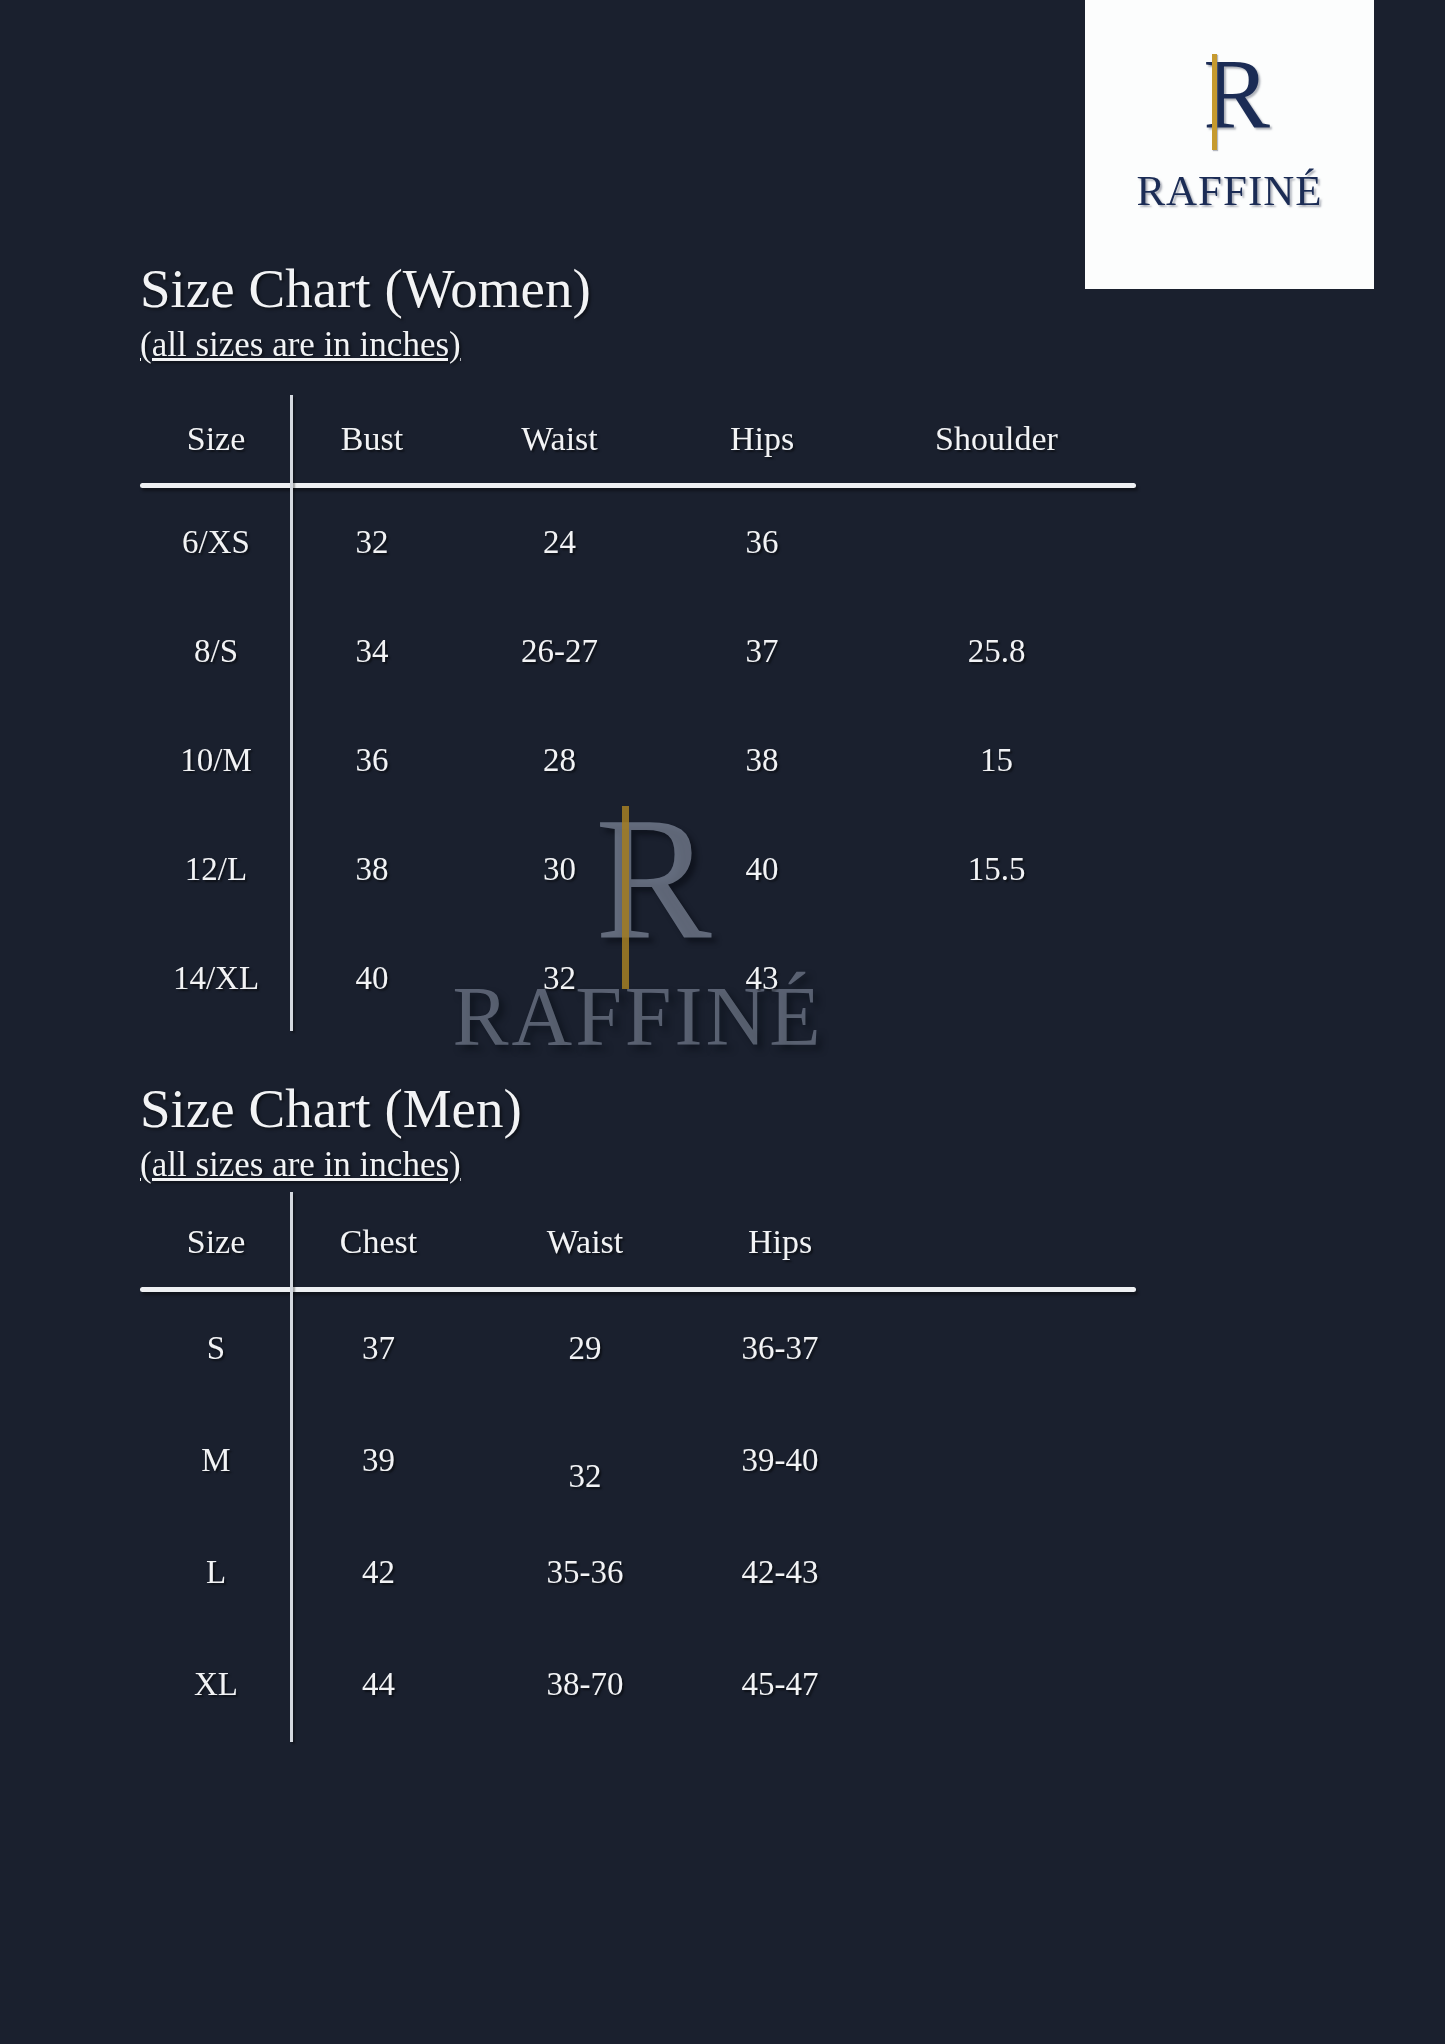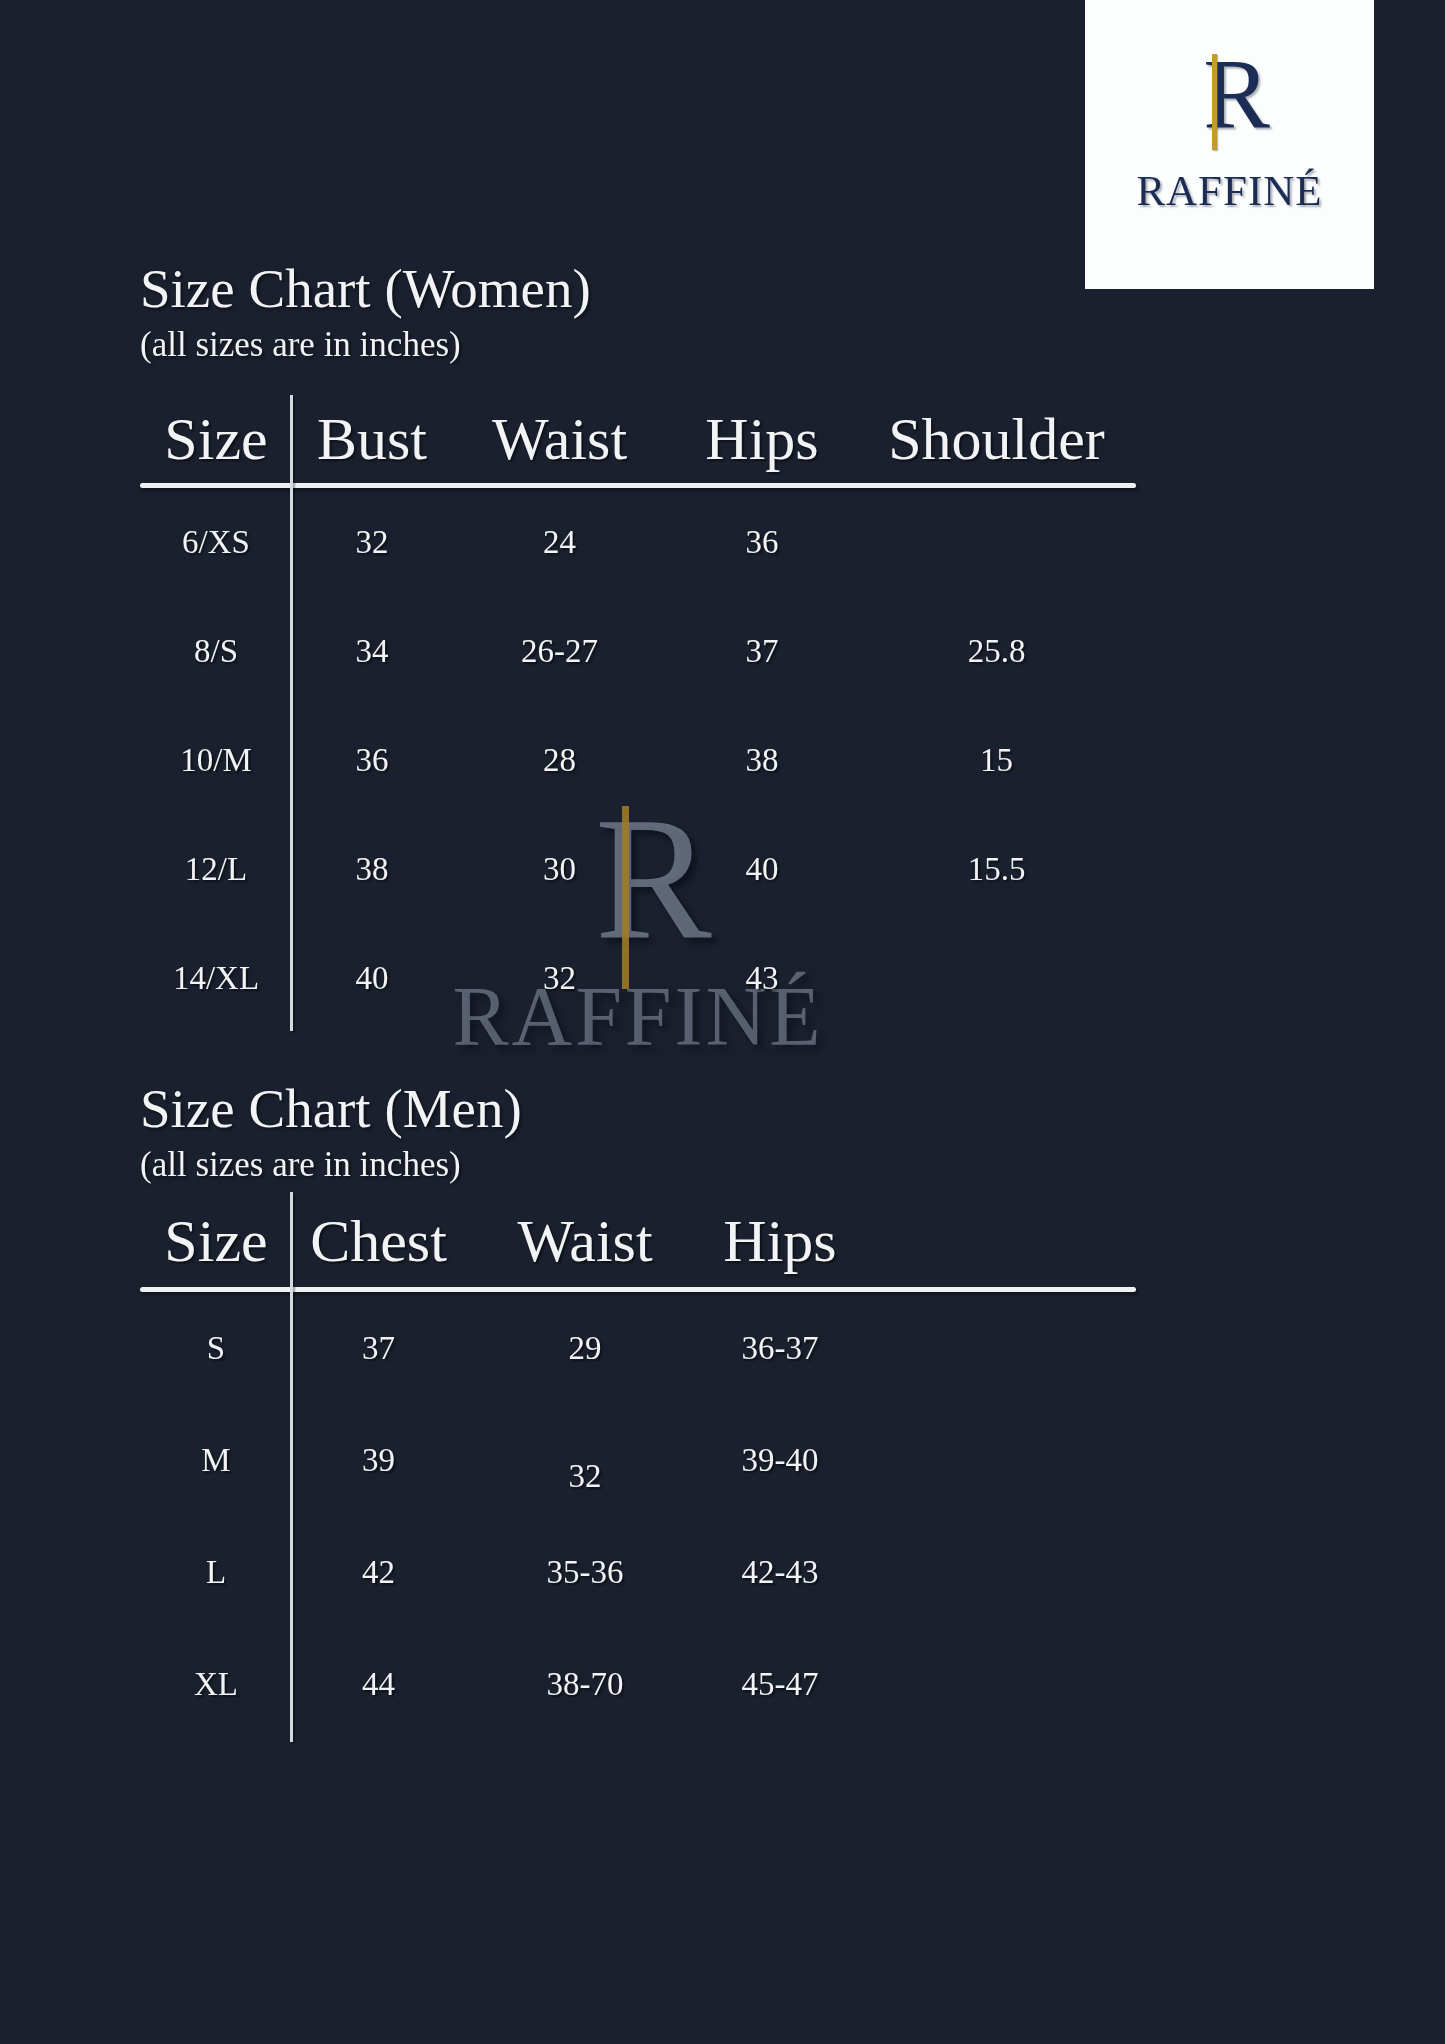--- a/index.html
+++ b/index.html
@@ -61,20 +61,21 @@
 
   
   .section-title { position:absolute; left:140px; width:996px; }
   .section-title .t1 {
     font-size:55px; line-height:1.05;
     text-shadow:2px 2px 3px rgba(0,0,0,0.5);
   }
   .section-title .t2 {
     margin-top:9px; font-size:35px; line-height:1.05;
     text-shadow:2px 2px 3px rgba(0,0,0,0.5);
+    text-decoration:underline;
   }
   .women-title { top:260px; }
   .men-title { top:1080px; }
 
   
   .sizes-table { position:absolute; left:140px; width:996px; }
   .women-table { top:395px; }
   .men-table { top:1196px; }
 
   .vline {
@@ -87,21 +88,21 @@
 
   .hline {
     height:5px; background:#eef0f3; border-radius:3px;
     box-shadow:2px 3px 3px rgba(0,0,0,0.4);
   }
 
   .grid-row { display:grid; align-items:center; }
   .women-table .grid-row { grid-template-columns:152px 160px 215px 190px 279px; }
   .men-table .grid-row { grid-template-columns:152px 173px 240px 150px 281px; }
 
-  .head-row { font-size:60px; }
+  .head-row { font-size:34px; }
   .women-table .head-row { height:88px; }
   .men-table .head-row { height:91px; }
 
   .data-row { font-size:33px; }
   .women-table .data-row { height:109px; }
   .men-table .data-row { height:112px; }
 
   .cell {
     text-align:center;
     text-shadow:2px 2px 2px rgba(0,0,0,0.5);

